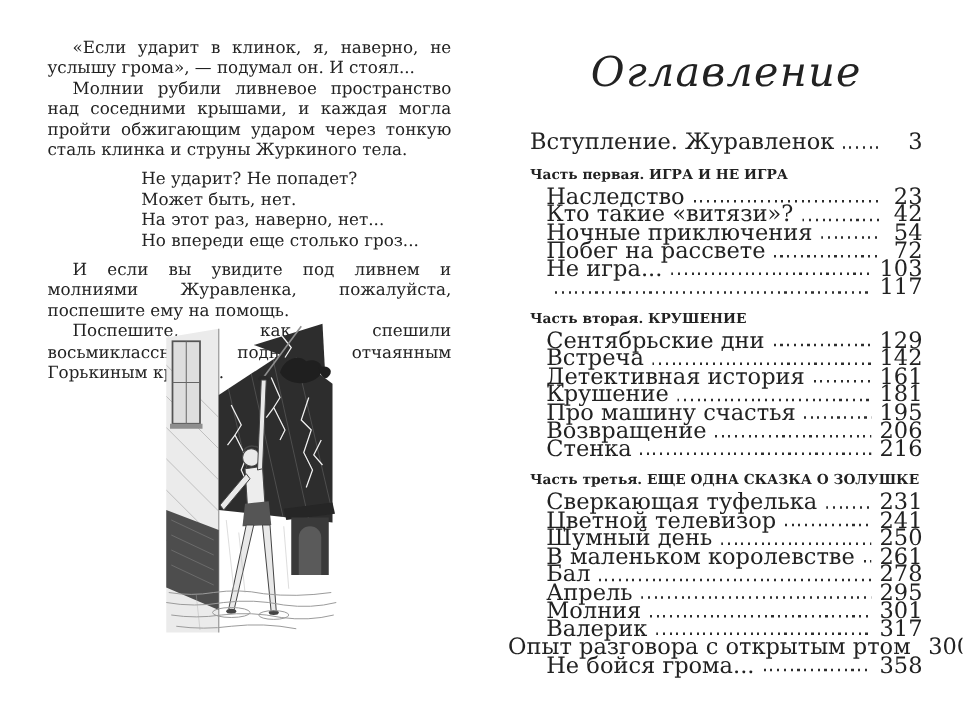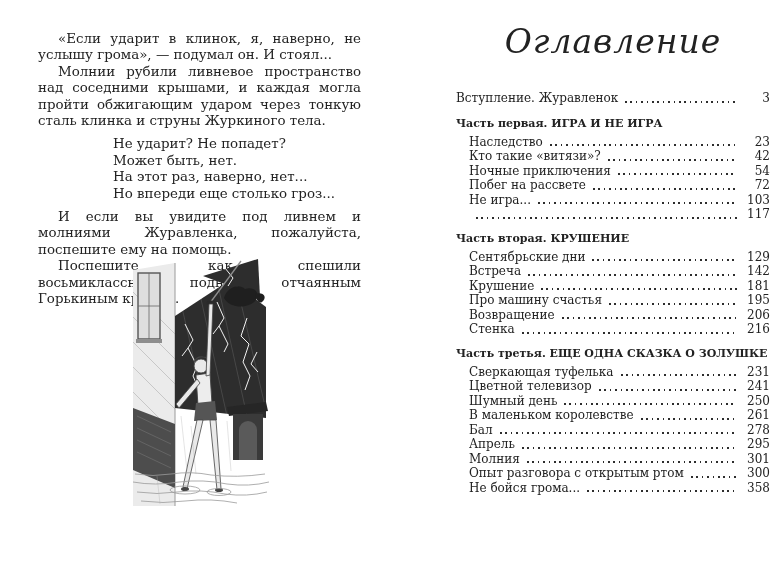--- a/index.html
+++ b/index.html
@@ -20,31 +20,31 @@
   .left-text p { margin: 0; text-indent: 20px; }
   .verse { margin: 7px 0 7px 75px; text-align: left; }
   .verse div { line-height: 16.4px; }
 
   .illustration-wrap {
     position: absolute; left: 127px; top: 256px; width: 146px; height: 260px;
   }
   .illustration-wrap svg { display: block; }
 
   
-  .right-page { position: absolute; left: 424px; top: 22px; width: 314px; margin-left: 32px; }
+  .right-page { position: absolute; left: 424px; top: 38px; width: 314px; }
   .toc-title {
     margin: 0 0 30px 0;
     text-align: center;
     font-family: "DejaVu Serif", "Liberation Serif", serif;
     font-style: italic; font-weight: 400;
     font-size: 33px; letter-spacing: 1px;
   }
   .toc-row {
     display: flex; align-items: baseline;
-    font-size: 12px; line-height: 14.5px; white-space: nowrap;
+    font-size: 18px; line-height: 14.5px; white-space: nowrap;
   }
   .toc-row .leader {
     flex: 1 1 auto; align-self: flex-end;
     height: 1.6px; margin: 0 7px 3px 7px;
     background-image: repeating-linear-gradient(to right, #2d2d2d 0 1.6px, transparent 1.6px 5.4px);
   }
   .toc-row .toc-page { min-width: 26px; text-align: right; }
   .intro-row { margin-bottom: 10px; }
   .toc-part { margin-top: 9px; }
   .part-title {
@@ -228,20 +228,25 @@
     <span class="leader"></span>
     <span class="toc-page">129</span>
   </div>
 
   <div class="toc-row">
     <span class="toc-label">Встреча</span>
     <span class="leader"></span>
     <span class="toc-page">142</span>
   </div>
 
+  <div class="toc-row">
+    <span class="toc-label">Детективная история</span>
+    <span class="leader"></span>
+    <span class="toc-page">161</span>
+  </div>
 
   <div class="toc-row">
     <span class="toc-label">Крушение</span>
     <span class="leader"></span>
     <span class="toc-page">181</span>
   </div>
 
   <div class="toc-row">
     <span class="toc-label">Про машину счастья</span>
     <span class="leader"></span>
@@ -300,20 +305,25 @@
     <span class="leader"></span>
     <span class="toc-page">295</span>
   </div>
 
   <div class="toc-row">
     <span class="toc-label">Молния</span>
     <span class="leader"></span>
     <span class="toc-page">301</span>
   </div>
 
+  <div class="toc-row">
+    <span class="toc-label">Валерик</span>
+    <span class="leader"></span>
+    <span class="toc-page">317</span>
+  </div>
 
   <div class="toc-row">
     <span class="toc-label">Опыт разговора с открытым ртом</span>
     <span class="leader"></span>
     <span class="toc-page">300</span>
   </div>
 
   <div class="toc-row">
     <span class="toc-label">Не бойся грома...</span>
     <span class="leader"></span>

